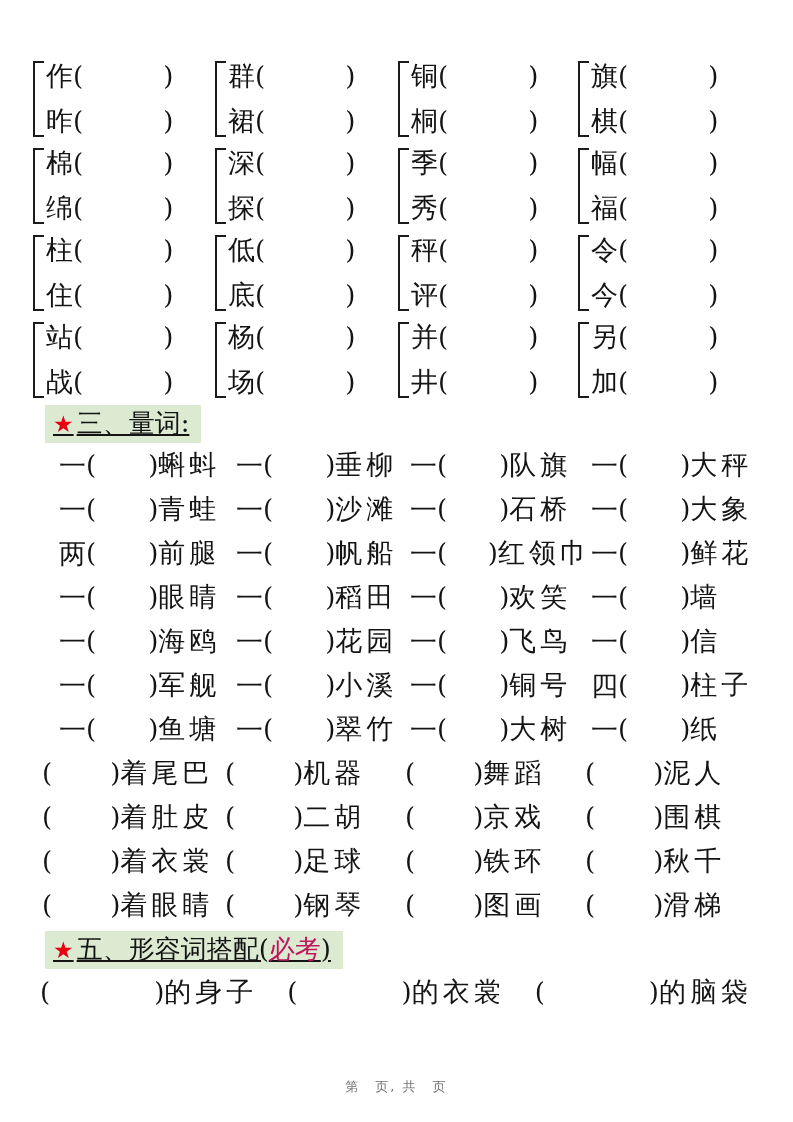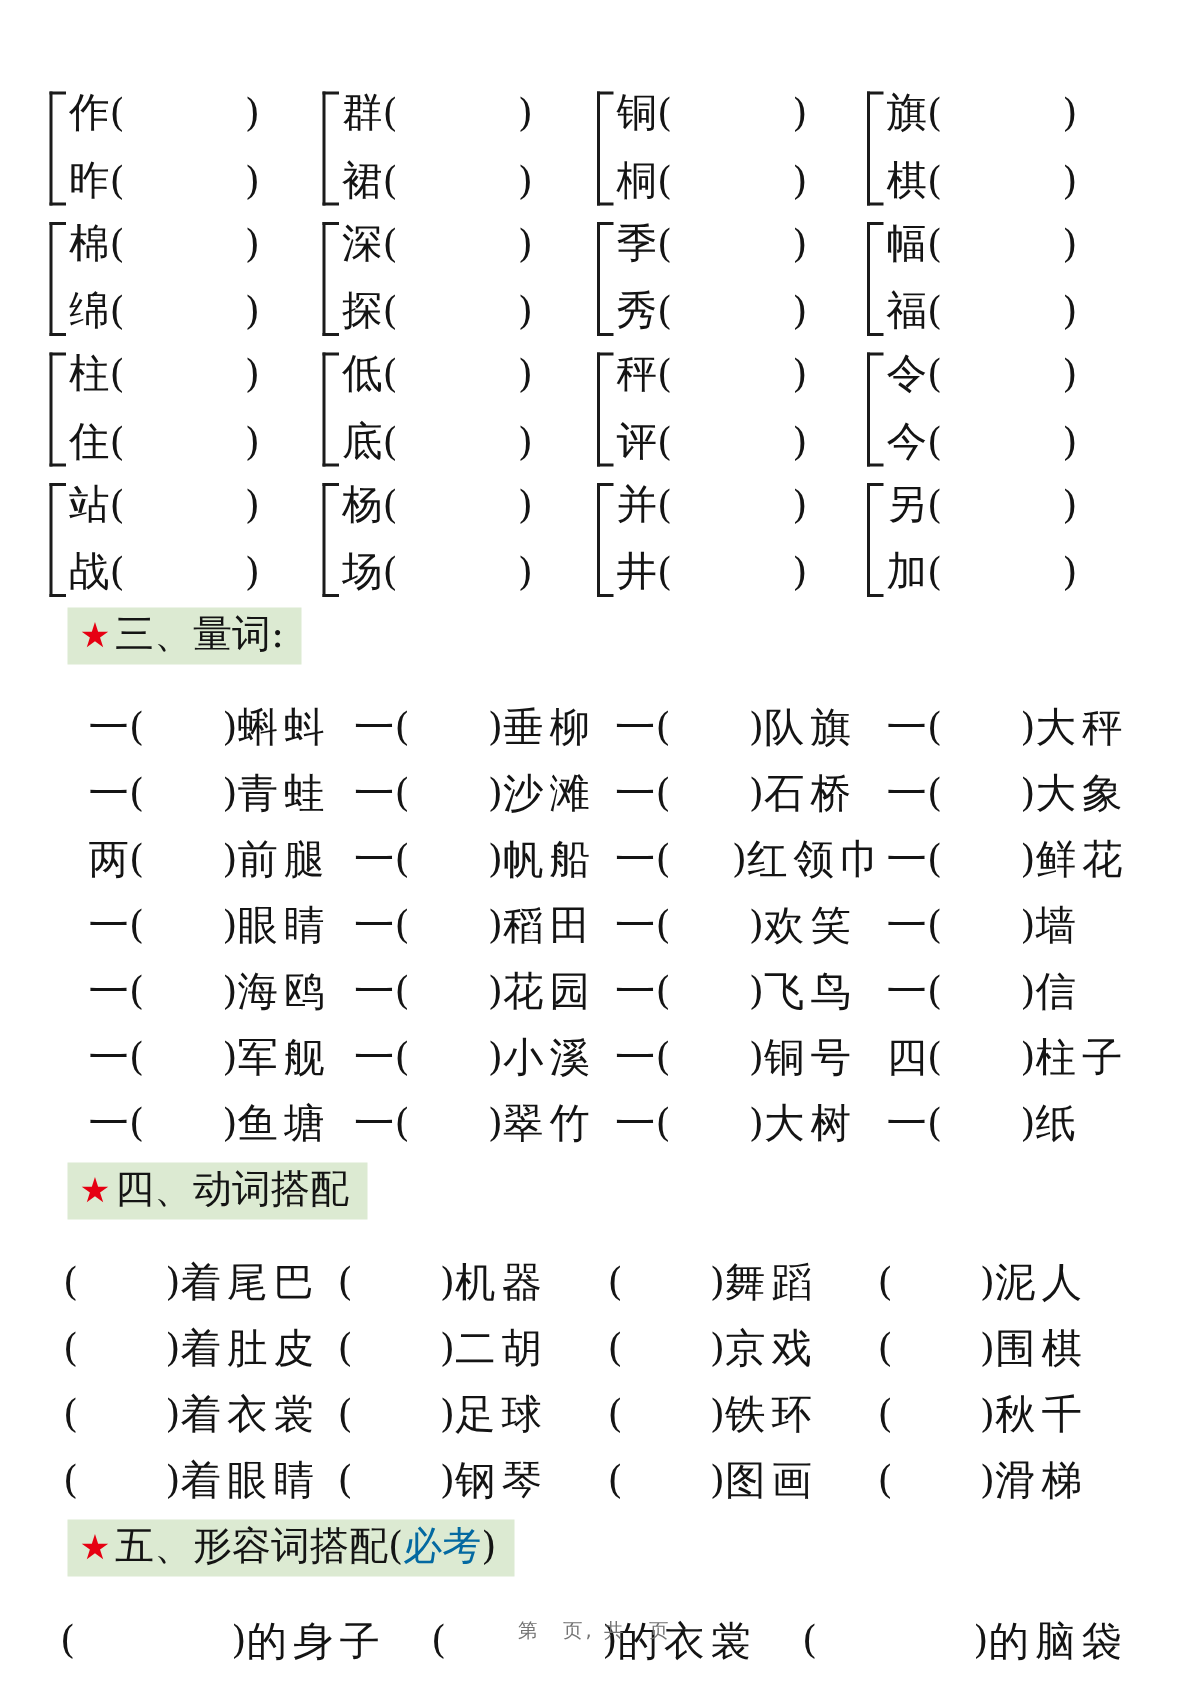--- a/index.html
+++ b/index.html
@@ -14,23 +14,23 @@
   .pline{display:flex;align-items:center;height:39px;white-space:nowrap;}
   .ch{font-size:27px;line-height:1;}
   .pr{font-size:26px;line-height:1;}
   .wd{font-size:27px;line-height:1;letter-spacing:4px;font-family:Liberation Serif, serif;}
   .bl{display:inline-block;height:1px;}
   .blp{width:80px;}
   .blm{width:52px;}
   .blv{width:58px;}
   .bla{width:104px;}
   
-  .shead{display:inline-block;background:#dcead2;font-size:26px;line-height:1;padding:5px 12px 7px 8px;margin:4px 0 20px 12px;white-space:nowrap;}
+  .shead{display:inline-block;background:#dcead2;font-size:26px;line-height:1;padding:5px 12px 7px 8px;margin:4px 0 0 12px;white-space:nowrap;text-decoration:underline;}
   .shead .star{color:#e60012;font-size:23px;margin-right:3px;}
-  .shead .red{color:#0369a1;}
+  .shead .red{color:#be185d;}
   
   .mgrid{display:grid;grid-template-columns:177px 174px 181px 1fr;margin-left:26px;}
   .mcell{display:flex;align-items:center;height:44px;white-space:nowrap;}
   
   .vgrid{display:grid;grid-template-columns:183px 180px 180px 1fr;margin-left:9px;}
   .vcell{display:flex;align-items:center;height:44px;white-space:nowrap;}
   
   .agrid{display:flex;margin-left:7px;height:46px;align-items:center;}
   .acell{display:flex;align-items:center;white-space:nowrap;}
   .acell+.acell{margin-left:30px;}
@@ -511,21 +511,20 @@
       </div>
     <div class="mcell">
         <span class="ch">一</span>
         <span class="pr">(</span>
         <span class="bl blm"></span>
         <span class="pr">)</span>
         <span class="wd">纸</span>
       </div>
   </div>
 
-  <div class="shead"><span class="star">★</span><span>四、动词搭配</span></div>
 
   <div class="vgrid">
     <div class="vcell">
         <span class="pr">(</span>
         <span class="bl blv"></span>
         <span class="pr">)</span>
         <span class="wd">着尾巴</span>
       </div>
     <div class="vcell">
         <span class="pr">(</span>

